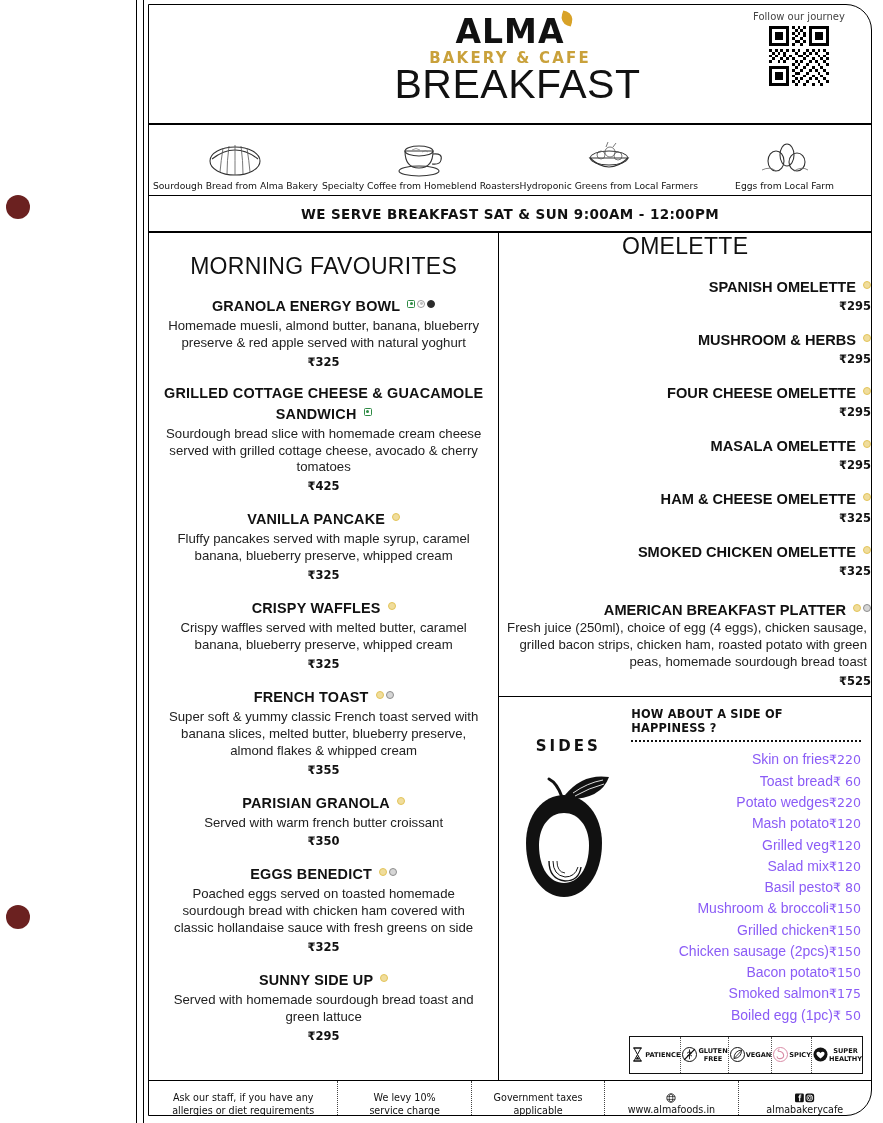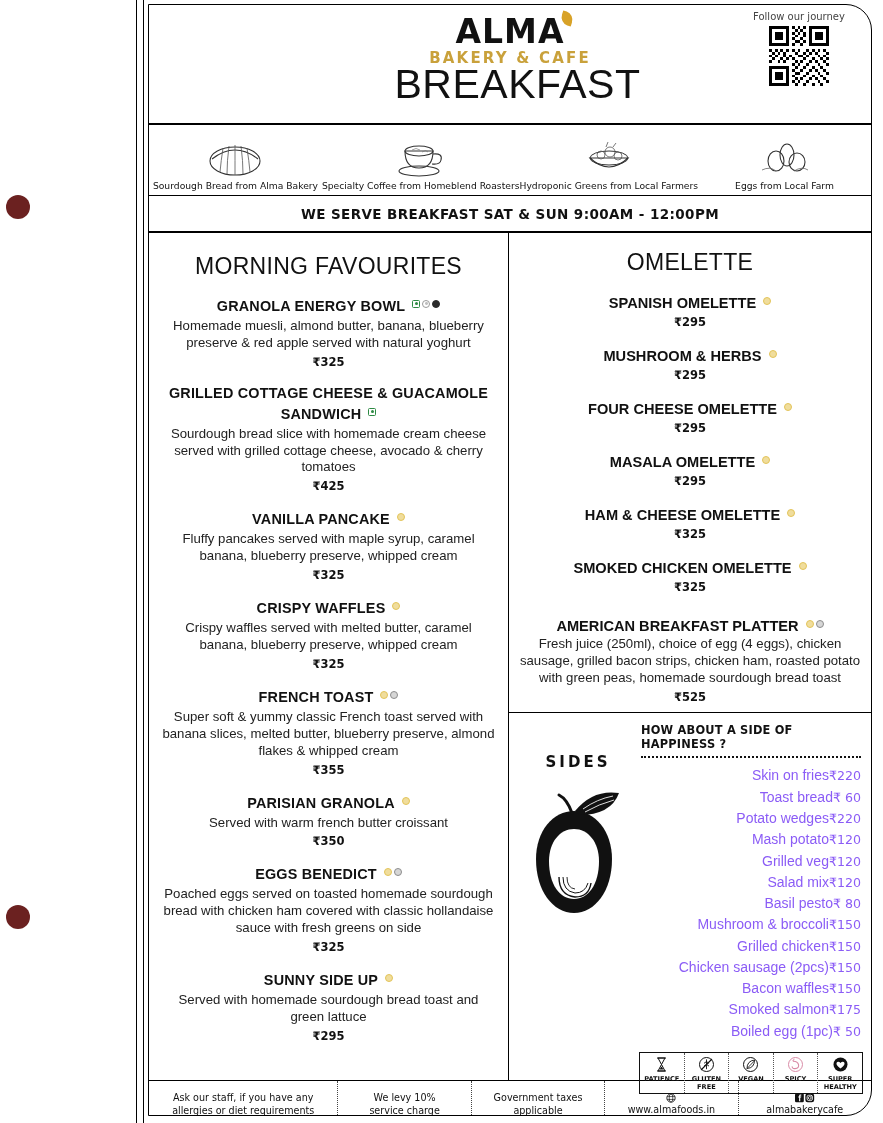--- a/index.html
+++ b/index.html
@@ -92,21 +92,21 @@
   .body { display: flex; height: 847px; }
   .col-left { width: 360px; border-right: 1.4px solid #000; padding: 6px 8px 0; }
   .col-right { flex: 1; display: flex; flex-direction: column; }
 
   .sec-title {
     text-align: center;
     font-family: "Liberation Sans", sans-serif;
     font-size: 23px; font-weight: 400; letter-spacing: .3px; color: #111;
     margin: 14px 0 4px;
   }
-  .sec-title.omelette { margin-top: 16px; }
+  .sec-title.omelette { margin-top: 0; }
 
   .item { text-align: center; margin-top: 15px; }
   .item-name {
     font-family: "Liberation Sans", sans-serif;
     font-size: 14.4px; font-weight: 700; color: #111;
     letter-spacing: .2px; line-height: 1.32;
   }
   .item-desc {
     font-family: "Liberation Sans", sans-serif;
     font-size: 13.2px; color: #222; line-height: 1.28;
@@ -130,21 +130,21 @@
   .bdg.gf     { border-color: #9a9a9a; border-radius: 50%; }
   .bdg.gf::after {
     content: ""; position: absolute; inset: 1.6px; border-radius: 50%; background: #bdbdbd;
   }
   .bdg.healthy{ border-color: #2b2b2b; border-radius: 50%; background: #2b2b2b; }
   .bdg.egg    { border-color: #e3c45a; border-radius: 50%; background: #f0dd9c; }
   .bdg.patience { border-color: #8d8d8d; border-radius: 50%; background: #d6d6d6; }
 
   
   .omelette-panel { border-bottom: 1.4px solid #000; padding-bottom: 8px; }
-  .om-item { text-align: center; margin-top: 17px; }
+  .om-item { text-align: right; margin-top: 17px; }
   .om-name {
     font-family: "Liberation Sans", sans-serif;
     font-size: 14.6px; font-weight: 700; color: #111;
   }
   .om-price {
     font-family: "DejaVu Sans", sans-serif;
     font-size: 11.5px; font-weight: 700; color: #111; margin-top: 4px;
   }
 
   
@@ -169,22 +169,22 @@
     font-size: 14px; color: #8b5cf6; line-height: 1.52;
   }
   .side-price { font-family: "DejaVu Sans", sans-serif; font-size: 12.6px; white-space: pre; }
 
   
   .legend {
     margin: 6px 8px 6px 130px; border: 1.2px solid #111;
     display: flex; height: 46px;
   }
   .legend-cell {
-    flex: 1; display: flex; flex-direction: column; align-items: center;
-    justify-content: flex-start; border-right: 1.4px dotted #555; padding: 2px 0;
+    flex: 1; display: flex; align-items: center;
+    justify-content: flex-end; border-right: 1.4px dotted #555; padding: 2px 0;
   }
   .legend-cell:last-child { border-right: none; }
   .legend-ico { height: 19px; display: flex; align-items: center; justify-content: center; }
   .legend-lab {
     font-family: "DejaVu Sans", sans-serif;
     font-size: 6.6px; font-weight: 700; color: #111; text-align: center; line-height: 1.18;
     margin-top: 2px;
   }
 
   
@@ -539,21 +539,21 @@
               </div>
             <div class="side-row">
                 <span>Grilled chicken</span>
                 <span class="side-price">₹150</span>
               </div>
             <div class="side-row">
                 <span>Chicken sausage (2pcs)</span>
                 <span class="side-price">₹150</span>
               </div>
             <div class="side-row">
-                <span>Bacon waffles</span>
+                <span>Bacon potato</span>
                 <span class="side-price">₹150</span>
               </div>
             <div class="side-row">
                 <span>Smoked salmon</span>
                 <span class="side-price">₹175</span>
               </div>
             <div class="side-row">
                 <span>Boiled egg (1pc)</span>
                 <span class="side-price">₹ 50</span>
               </div>

